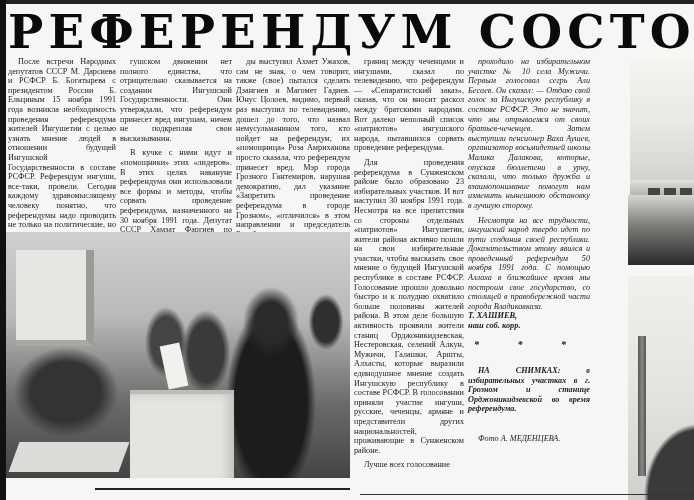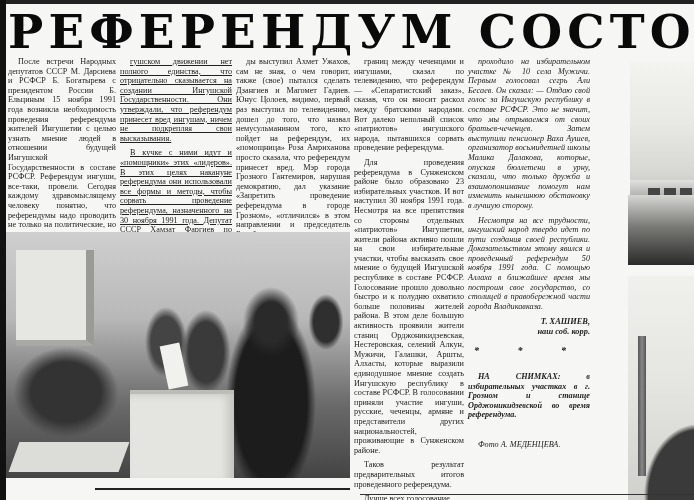--- a/index.html
+++ b/index.html
@@ -8,25 +8,25 @@
   .page { position:absolute; left:0; top:0; width:694px; height:500px; background:#f6f6f4; }
   .left-edge { position:absolute; left:0; top:0; width:6px; height:500px; background:#111; }
   .top-rule { position:absolute; left:0; top:0; width:694px; height:4px; background:#222; }
   .headline { position:absolute; left:8px; top:8px; width:690px; height:48px; white-space:nowrap;
               font-family:"DejaVu Serif", serif; font-weight:900; font-size:46px; line-height:48px;
               letter-spacing:5px; color:#0a0a0a; transform:scaleX(1.02); transform-origin:left; overflow:hidden; }
   .col { position:absolute; font-size:8.2px; line-height:9.6px; text-align:justify; hyphens:auto; color:#222; }
   .col p { margin:0; text-indent:10px; }
   .col p + p { margin-top:5px; }
   .col1 { left:8px; top:57px; width:108px; }
-  .col2 { left:120px; top:57px; width:112px;text-decoration:underline; }
+  .col2 { left:120px; top:57px; width:112px; }
   .col3 { left:236px; top:57px; width:114px; }
   .col4 { left:354px; top:57px; width:110px; }
   .col5 { left:468px; top:57px; width:122px;font-style:italic; }
-  .sig { text-align:right; font-weight:bold; font-size:8.4px; line-height:9.5px; margin-top:6px; }
+  .sig { text-align:left; font-weight:bold; font-size:8.4px; line-height:9.5px; }
   .stars { text-align:center; font-size:10px; letter-spacing:18px; margin:10px 0 8px; font-weight:bold; }
   .caption-head { font-weight:bold; }
   .bold-note { font-weight:bold; }
   .photo { position:absolute; overflow:hidden; }
   .photo-main { left:6px; top:232px; width:344px; height:246px;
     background:
       radial-gradient(ellipse 40px 50px at 265px 90px, #2a2a2a 40%, transparent 70%),
       radial-gradient(ellipse 60px 130px at 265px 170px, #1c1c1c 60%, transparent 75%),
       radial-gradient(ellipse 35px 60px at 200px 120px, #3a3a3a 50%, transparent 70%),
       radial-gradient(ellipse 30px 50px at 160px 110px, #444 50%, transparent 70%),
@@ -71,21 +71,20 @@
     <p>В кучке с ними идут и «помощники» этих «лидеров». В этих целях накануне референдума они использовали все формы и методы, чтобы сорвать проведение референдума, назначенного на 30 ноября 1991 года. Депутат СССР Хамзат Фаргиев по телевидению чуть ли не объявил крестовый поход против референдума. За одну неделю по местному телевидению дваж-</p>
   </div>
 
   <div class="col col3">
     <p>ды выступил Ахмет Ужахов, сам не зная, о чем говорит, также (свое) пытался сделать Дзангиев и Магомет Гадиев. Юнус Цолоев, видимо, первый раз выступил по телевидению, дошел до того, что назвал немусульманином того, кто пойдет на референдум, их «помощница» Роза Амриханова просто сказала, что референдум принесет вред. Мэр города Грозного Гантемиров, нарушая демократию, дал указание «Запретить проведение референдума в городе Грозном», «отличился» в этом направлении и председатель Барабанского поселкового Совета Зияудин Имагоиев, Магомед Гушакаев — «специалист» по установлению</p>
   </div>
 
   <div class="col col4">
     <p>границ между чеченцами и ингушами, сказал по телевидению, что референдум — «Сепаратистский заказ», сказав, что он вносит раскол между братскими народами. Вот далеко неполный список «патриотов» ингушского народа, пытавшихся сорвать проведение референдума.</p>
     <p>Для проведения референдума в Сунженском районе было образовано 23 избирательных участков. И вот наступил 30 ноября 1991 года. Несмотря на все препятствия со стороны отдельных «патриотов» Ингушетии, жители района активно пошли на свои избирательные участки, чтобы высказать свое мнение о будущей Ингушской республике в составе РСФСР. Голосование прошло довольно быстро и к полудню охватило больше половины жителей района. В этом деле большую активность проявили жители станиц Орджоникидзевская, Нестеровская, селений Алкун, Мужичи, Галашки, Аршты, Алхасты, которые выразили единодушное мнение создать Ингушскую республику в составе РСФСР. В голосовании приняли участие ингуши, русские, чеченцы, армяне и представители других национальностей, проживающие в Сунженском районе.</p>
-    <p>Таков результат предварительных итогов проведенного референдума.</p>
     <p>Лучше всех голосование</p>
   </div>
 
   <div class="col col5">
     <p>проходило на избирательном участке № 10 села Мужичи. Первым голосовал сегрь Али Беcаев. Он сказал: — Отдаю свой голос за Ингушскую республику в составе РСФСР. Это не значит, что мы отрываемся от своих братьев-чеченцев. Затем выступили пенсионер Ваха Аушев, организатор восьмидетней школы Малика Далакова, которые, опуская бюллетени в урну, сказали, что только дружба и взаимопонимание помогут нам изменить нынешнюю обстановку в лучшую сторону.</p>
     <p>Несмотря на все трудности, ингушский народ твердо идет по пути создания своей республики. Доказательством этому явился и проведенный референдум 50 ноября 1991 года. С помощью Аллаха в ближайшее время мы построим свое государство, со столицей в правобережной части города Владикавказа.</p>
     <div class="sig">
       <div>Т. ХАШИЕВ,</div>
       <div>наш соб. корр.</div>
     </div>

